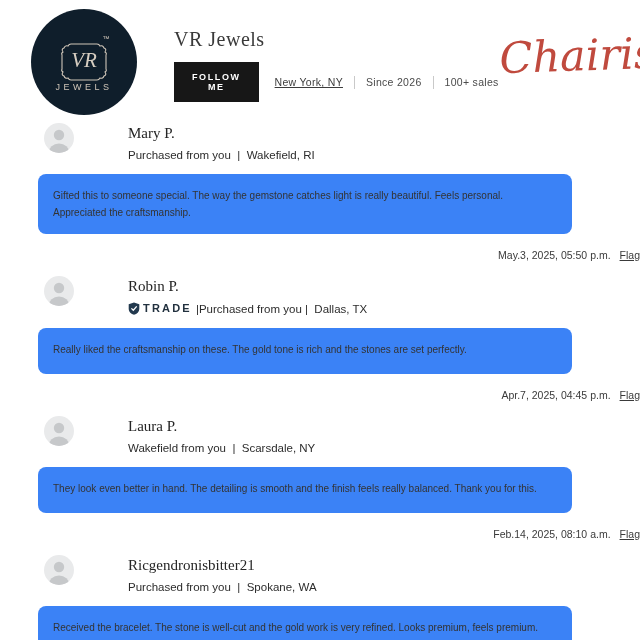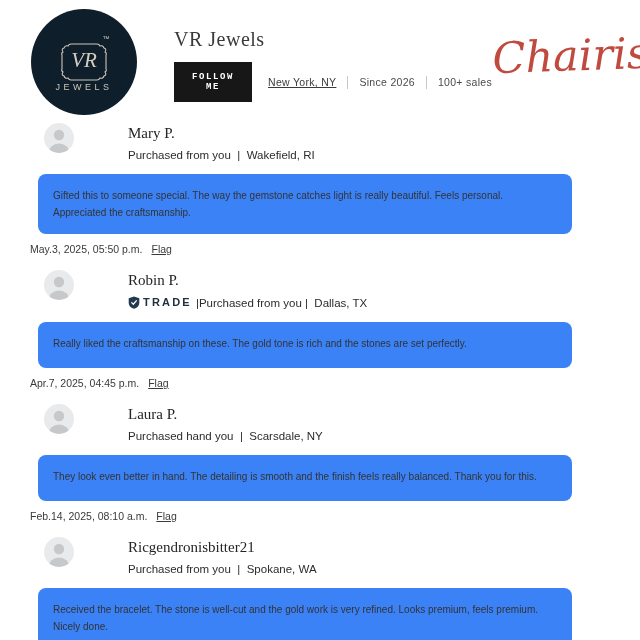--- a/index.html
+++ b/index.html
@@ -9,21 +9,21 @@
   .page { width:640px; height:640px; position:relative; }
 
   
   .header { display:flex; align-items:flex-start; padding:8px 14px 0 30px; height:118px; }
   .logo-wrap { width:108px; height:108px; flex:0 0 auto; }
   .header-mid { margin-left:36px; padding-top:20px; }
   .shop-title { font-family:"Liberation Serif", serif; font-size:20px; letter-spacing:.5px;
                 color:#3a3a3a; font-weight:400; }
   .controls { display:flex; align-items:center; margin-top:11px; }
   .follow-btn { background:#171717; color:#fff; border:1px solid #171717; cursor:pointer;
-                font-family:Liberation Mono, monospace; font-size:9px; letter-spacing:1.6px;
+                font-family:Liberation Sans, sans-serif; font-size:9px; letter-spacing:1.6px;
                 padding:9px 17px; font-weight:600; }
   .meta-row { display:flex; align-items:center; margin-left:16px; font-size:10.5px;
               color:#4a4a4a; letter-spacing:.3px; white-space:nowrap; }
   .meta-row .loc { text-decoration:underline; color:#3c3c3c; cursor:pointer; }
   .meta-sep { display:inline-block; width:1px; height:13px; background:#c9c9c9; margin:0 11px; }
   .brand { margin-left:auto; font-family:"DejaVu Serif", serif; font-style:italic;
            font-size:43px; line-height:1; padding-top:26px; padding-right:2px;
            transform:rotate(-2deg); cursor:pointer; }
 
   
@@ -34,21 +34,21 @@
   .review-id { margin-left:14px; padding-top:2px; }
   .review-name { font-family:"Liberation Serif", serif; font-size:15px; color:#252525; }
   .review-meta { margin-top:7px; font-size:11.5px; color:#2c2c2c; white-space:pre-wrap;
                  display:flex; align-items:center; }
   .trade-badge { display:inline-flex; align-items:flex-start; margin-right:4px; }
   .trade-label { font-weight:700; font-size:11px; letter-spacing:2.2px; color:#22313f;
                  margin-left:3px; }
   .comment { margin:13px 0 0 38px; width:534px; min-height:46px; background:#3b82f6;
              border-radius:8px; padding:13px 15px; font-size:10px; line-height:17px;
              color:#333; letter-spacing:0; }
-  .dateline { margin:9px 0 0 30px; font-size:10.5px; color:#3a3a3a; }
+  .dateline { margin:15px 0 0 30px; font-size:10.5px; color:#3a3a3a;text-align:right; }
   .flag-link { margin-left:9px; text-decoration:underline; color:#3a3a3a; cursor:pointer; }
 </style>
 </head>
 <body>
 
 <div class="page">
 
   <div class="header">
 
     <div class="logo-wrap">
@@ -157,21 +157,21 @@
               </defs>
             <circle cx="15" cy="15" r="15" fill="#e9eaeb"></circle>
             <g clip-path="url(#c3)">
                 <circle cx="15" cy="12" r="5.2" fill="#c6c8ca"></circle>
                 <path d="M4.5 30 a10.5 9.5 0 0 1 21 0 z" fill="#c6c8ca"></path>
               </g>
           </svg>
         </div>
         <div class="review-id">
           <div class="review-name">Laura P.</div>
-          <div class="review-meta"><span>Purchased hand you  |  Scarsdale, NY</span></div>
+          <div class="review-meta"><span>Wakefield from you  |  Scarsdale, NY</span></div>
         </div>
       </div>
       <div class="comment">They look even better in hand. The detailing is smooth and the finish feels really balanced. Thank you for this.</div>
       <div class="dateline">
         <span>Feb.14, 2025, 08:10 a.m.</span><span class="flag-link">Flag</span>
       </div>
     </div>
 
     <div class="review">
       <div class="review-head">

